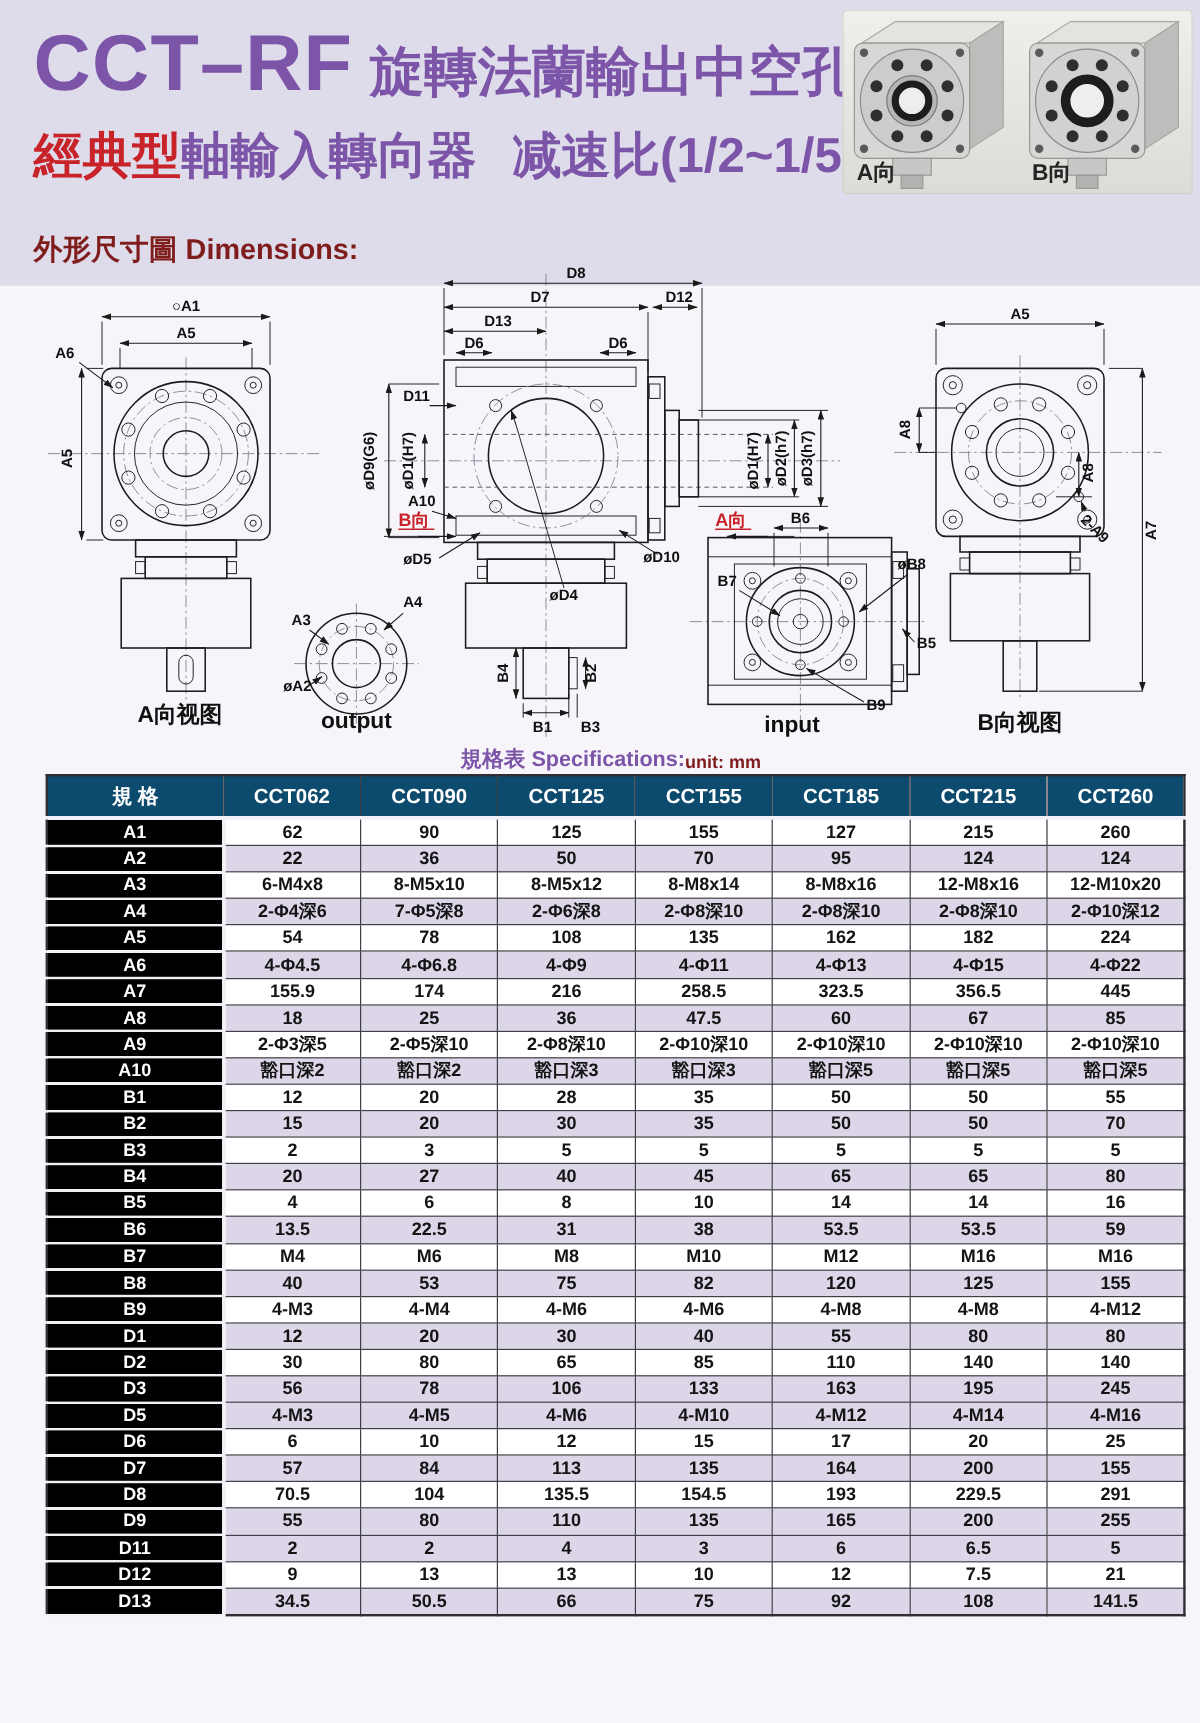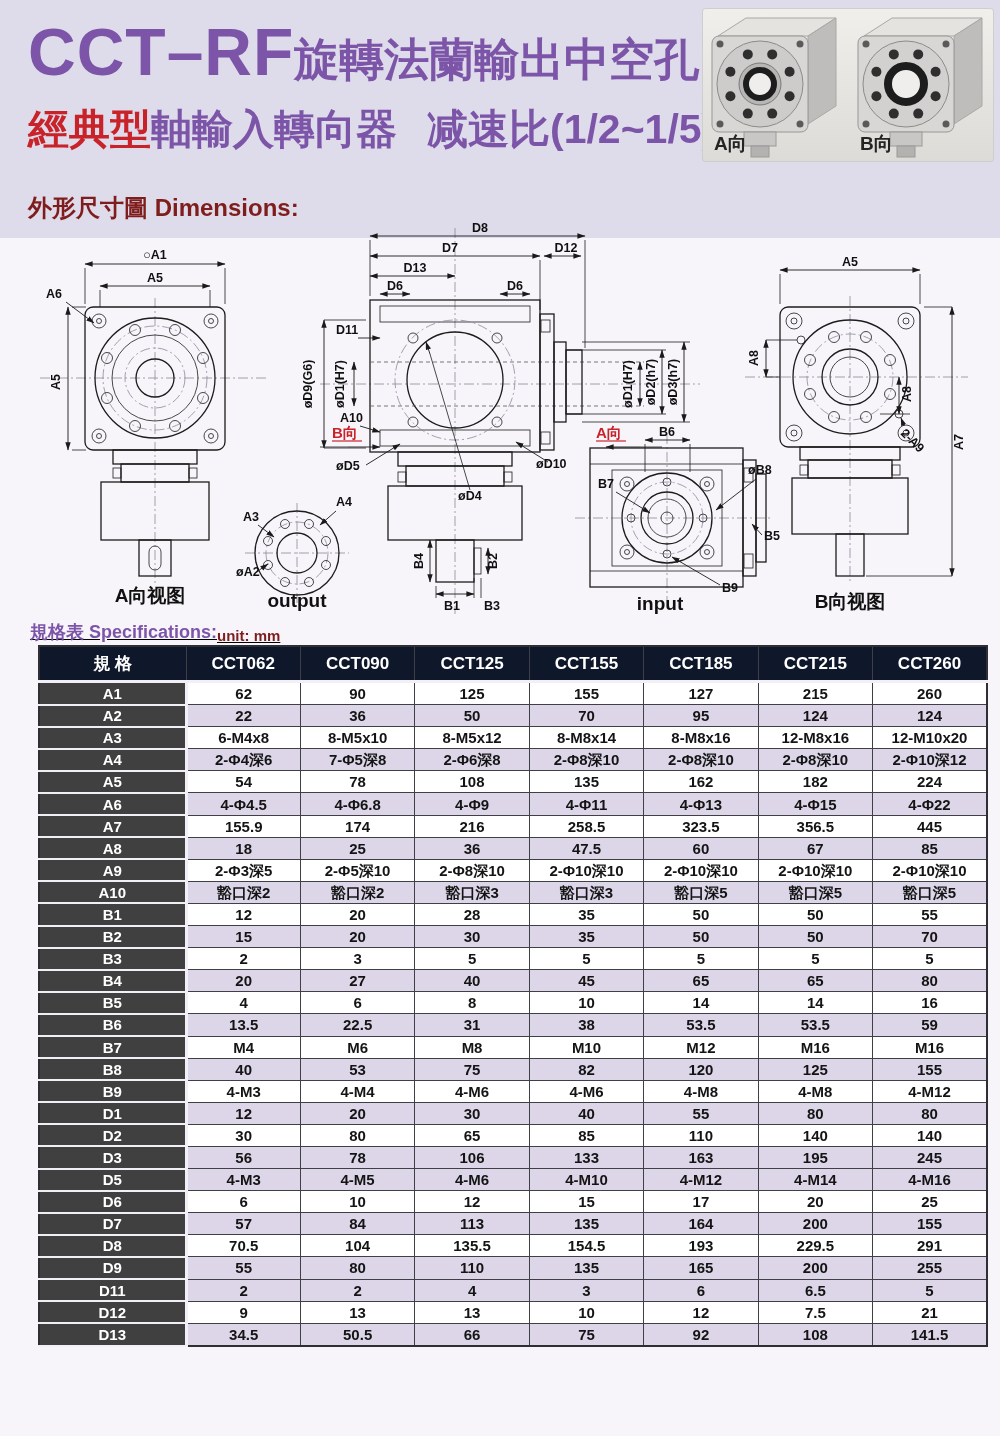--- a/index.html
+++ b/index.html
@@ -1,41 +1,41 @@
 <!DOCTYPE html>
 <html><head>
 <meta charset="utf-8">
 <style>
   html,body{margin:0;padding:0;}
   .page{position:relative;width:1000px;height:1436px;background:#f7f5fa;
         font-family:"Liberation Sans","DejaVu Sans",sans-serif;overflow:hidden;}
   .band{position:absolute;top:0;left:0;width:1000px;height:238px;background:#dedbea;}
   .title1{position:absolute;top:14px;left:28px;white-space:nowrap;display:flex;align-items:baseline;}
   .model{font-size:66px;font-weight:bold;color:#7c55a8;letter-spacing:1px;}
-  .t-cn{font-size:45px;font-weight:bold;color:#7c55a8;}
+  .t-cn{font-size:45px;font-weight:bold;color:#7c55a8;margin-left:14px;}
   .title2{position:absolute;top:102px;left:28px;font-size:41px;font-weight:bold;color:#7c55a8;white-space:nowrap;}
   .red{color:#c9232a;}
   .ratio{margin-left:30px;}
   .photos{position:absolute;top:8px;right:6px;width:292px;height:154px;border-radius:4px;
           background:linear-gradient(#f0efec,#dcdbd7);display:flex;box-shadow:0 0 0 1px #cfceca inset;}
   .photo{position:relative;width:50%;height:100%;}
   .photo-label{position:absolute;left:12px;bottom:5px;font-size:19px;font-weight:bold;color:#242424;}
   .dim-title{position:absolute;top:192px;left:28px;font-size:24px;font-weight:bold;color:#7f1d1d;}
   .drawings{position:absolute;top:222px;left:0;}
   .spec-head{position:absolute;top:620px;left:30px;width:958px;display:flex;
-             justify-content:flex-start;align-items:flex-end;text-decoration:underline;}
+             justify-content:center;align-items:flex-end;}
   .spec-title{font-size:18px;font-weight:bold;color:#7c55a8;}
   .spec-unit{font-size:15px;font-weight:bold;color:#7f1d1d;}
   table.spec{position:absolute;top:645px;left:38px;width:950px;border-collapse:collapse;
              table-layout:fixed;border:2px solid #2e2e34;}
   table.spec col.c0{width:147px;}
   table.spec th,table.spec td{border:1px solid #3f3f46;padding:0;text-align:center;overflow:hidden;white-space:nowrap;}
-  table.spec thead th{background:#0f172a;color:#ffffff;font-size:17px;font-weight:bold;height:33px;
+  table.spec thead th{background:#0c4a6e;color:#ffffff;font-size:17px;font-weight:bold;height:33px;
                       border-bottom:3px solid #f2f0f6;}
-  table.spec tbody th{background:#404040;color:#ffffff;font-size:15px;font-weight:bold;
+  table.spec tbody th{background:#000000;color:#ffffff;font-size:15px;font-weight:bold;
                       border-bottom:2px solid #f2f0f6;border-right:3px solid #f2f0f6;}
   table.spec tbody td{font-size:15px;font-weight:bold;color:#141414;height:21.1px;line-height:21px;background:#ffffff;}
   table.spec tr.alt td{background:#dcd6e8;}
   
   .ol{fill:none;stroke:#1c1c1c;stroke-width:1.3;}
   .th{fill:none;stroke:#1c1c1c;stroke-width:0.8;}
   .cl{fill:none;stroke:#8a8a9a;stroke-width:0.8;stroke-dasharray:10 3 2 3;}
   .hid{fill:none;stroke:#555;stroke-width:0.8;stroke-dasharray:4 3;}
   .dl{stroke:#1a1a1a;stroke-width:0.9;fill:none;}
   .rl{stroke:#c9232a;stroke-width:1.2;fill:none;}

